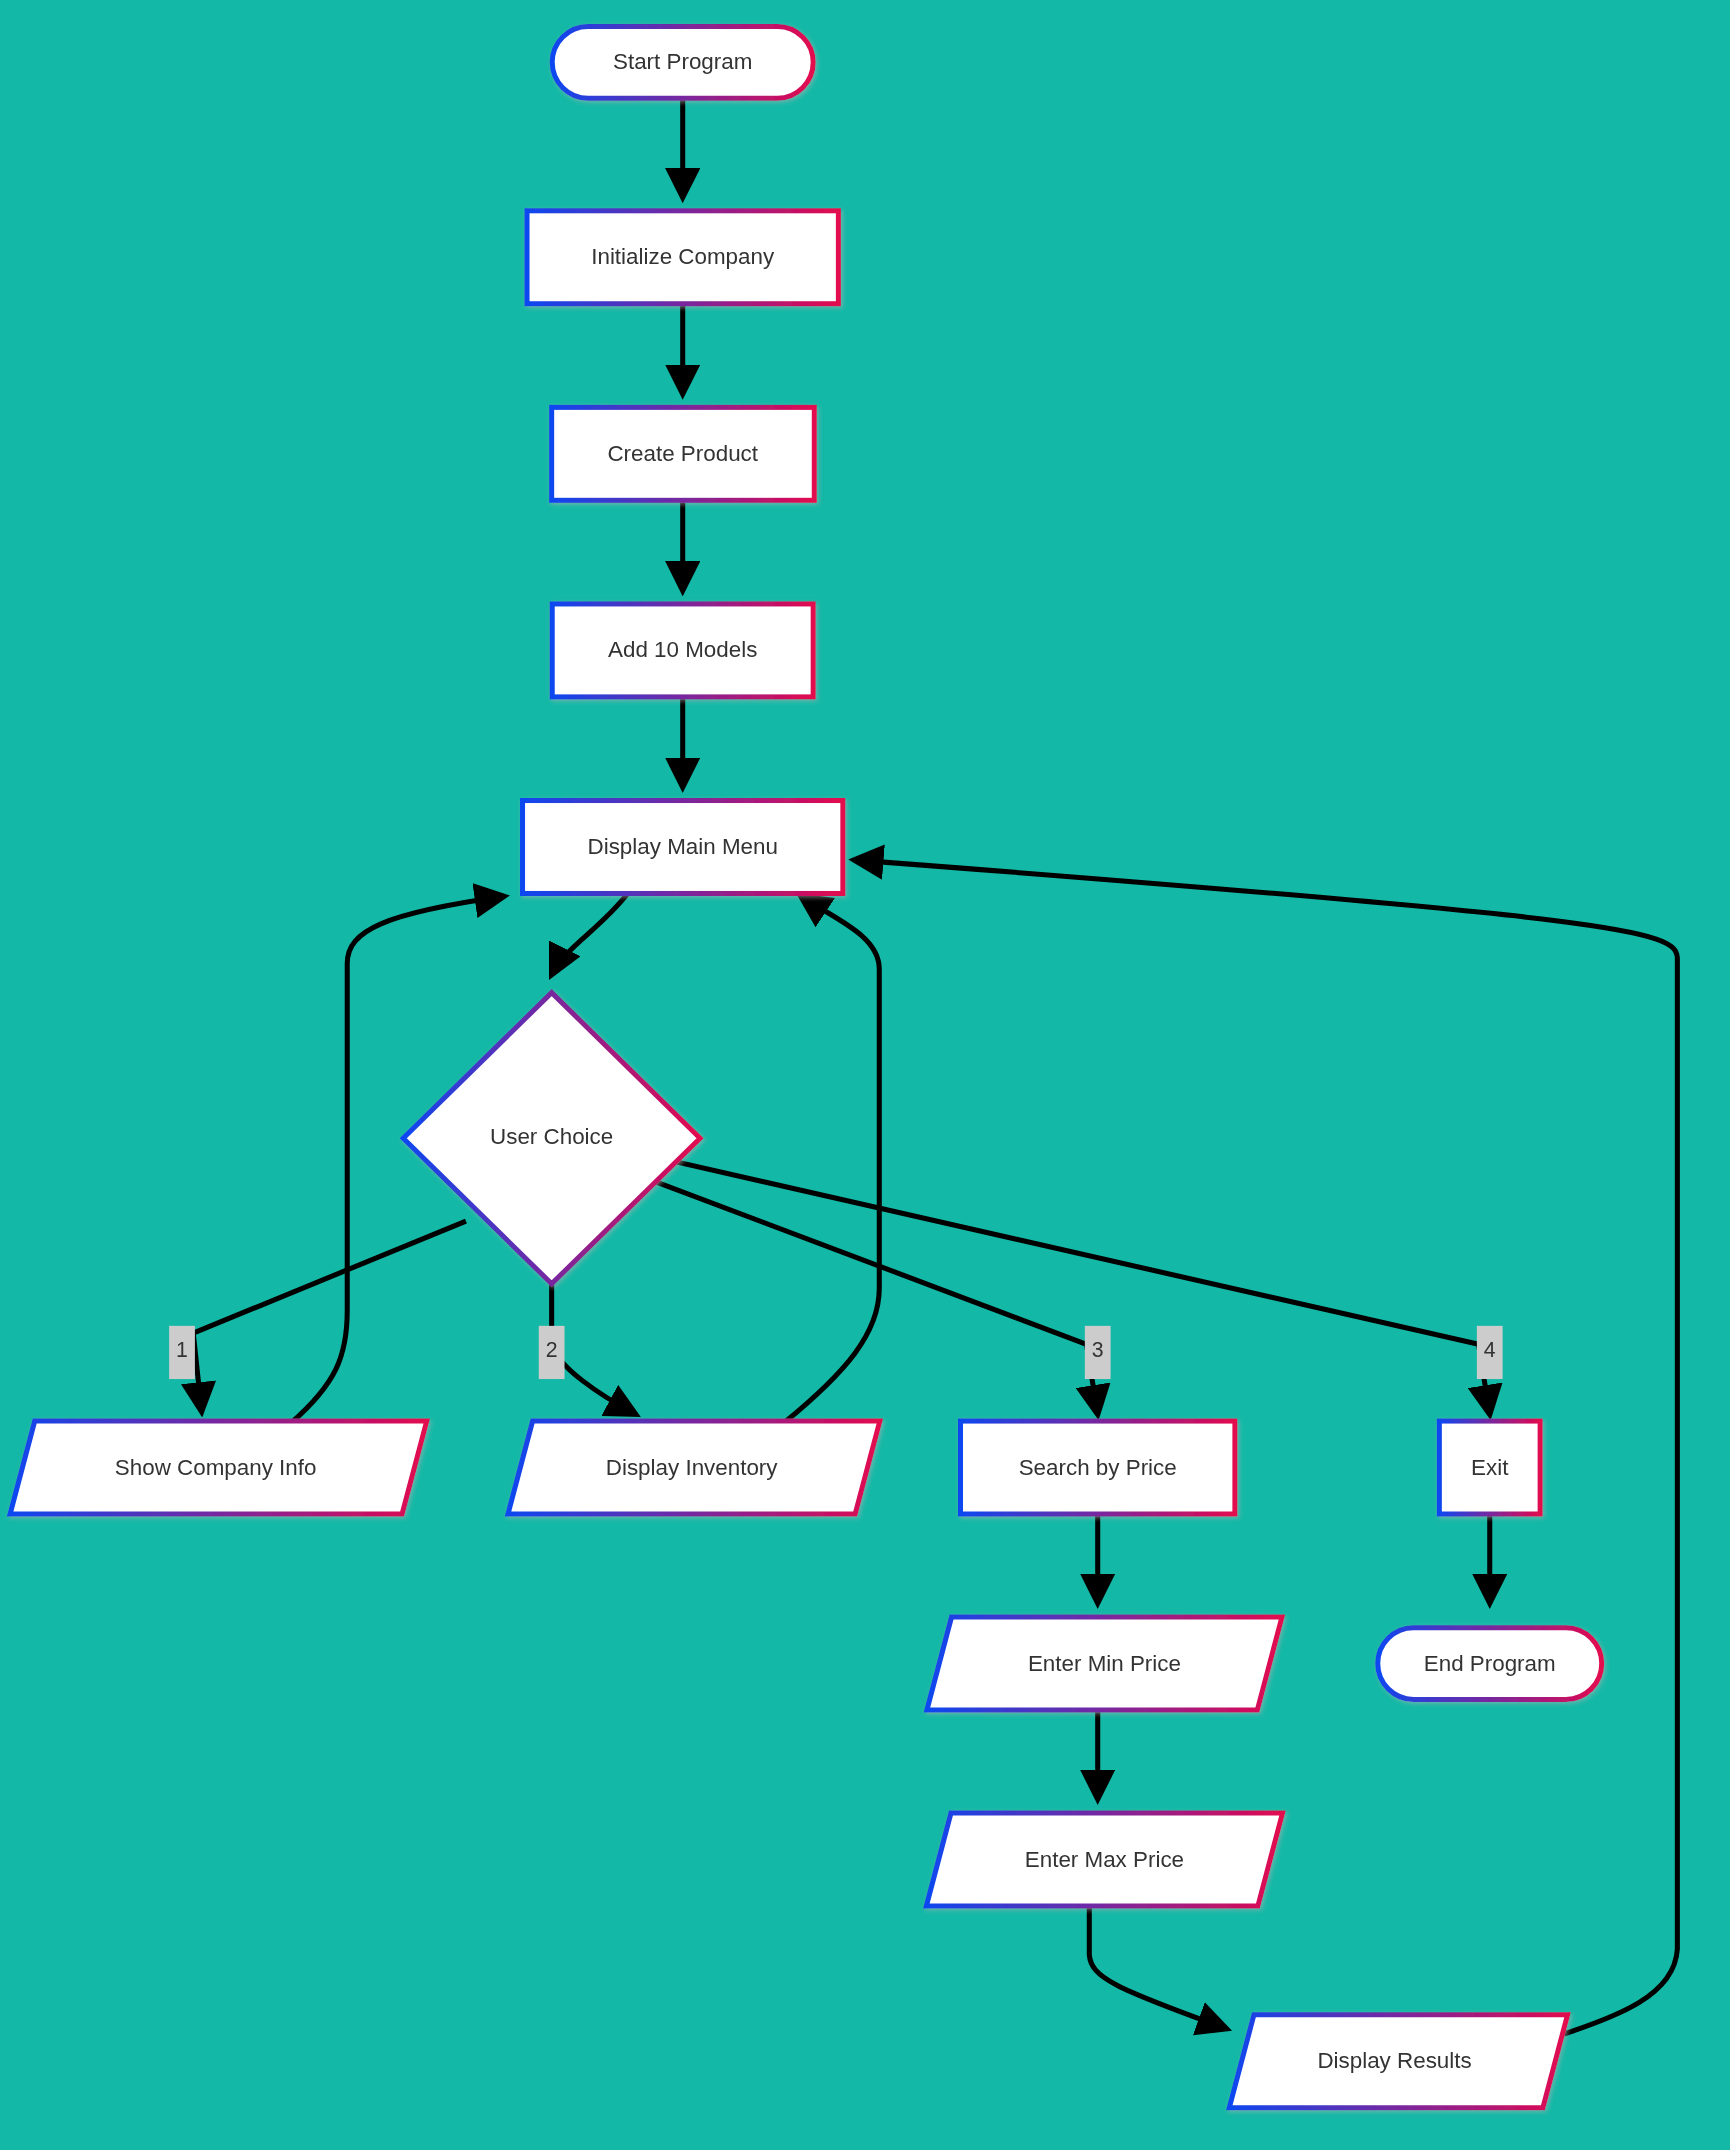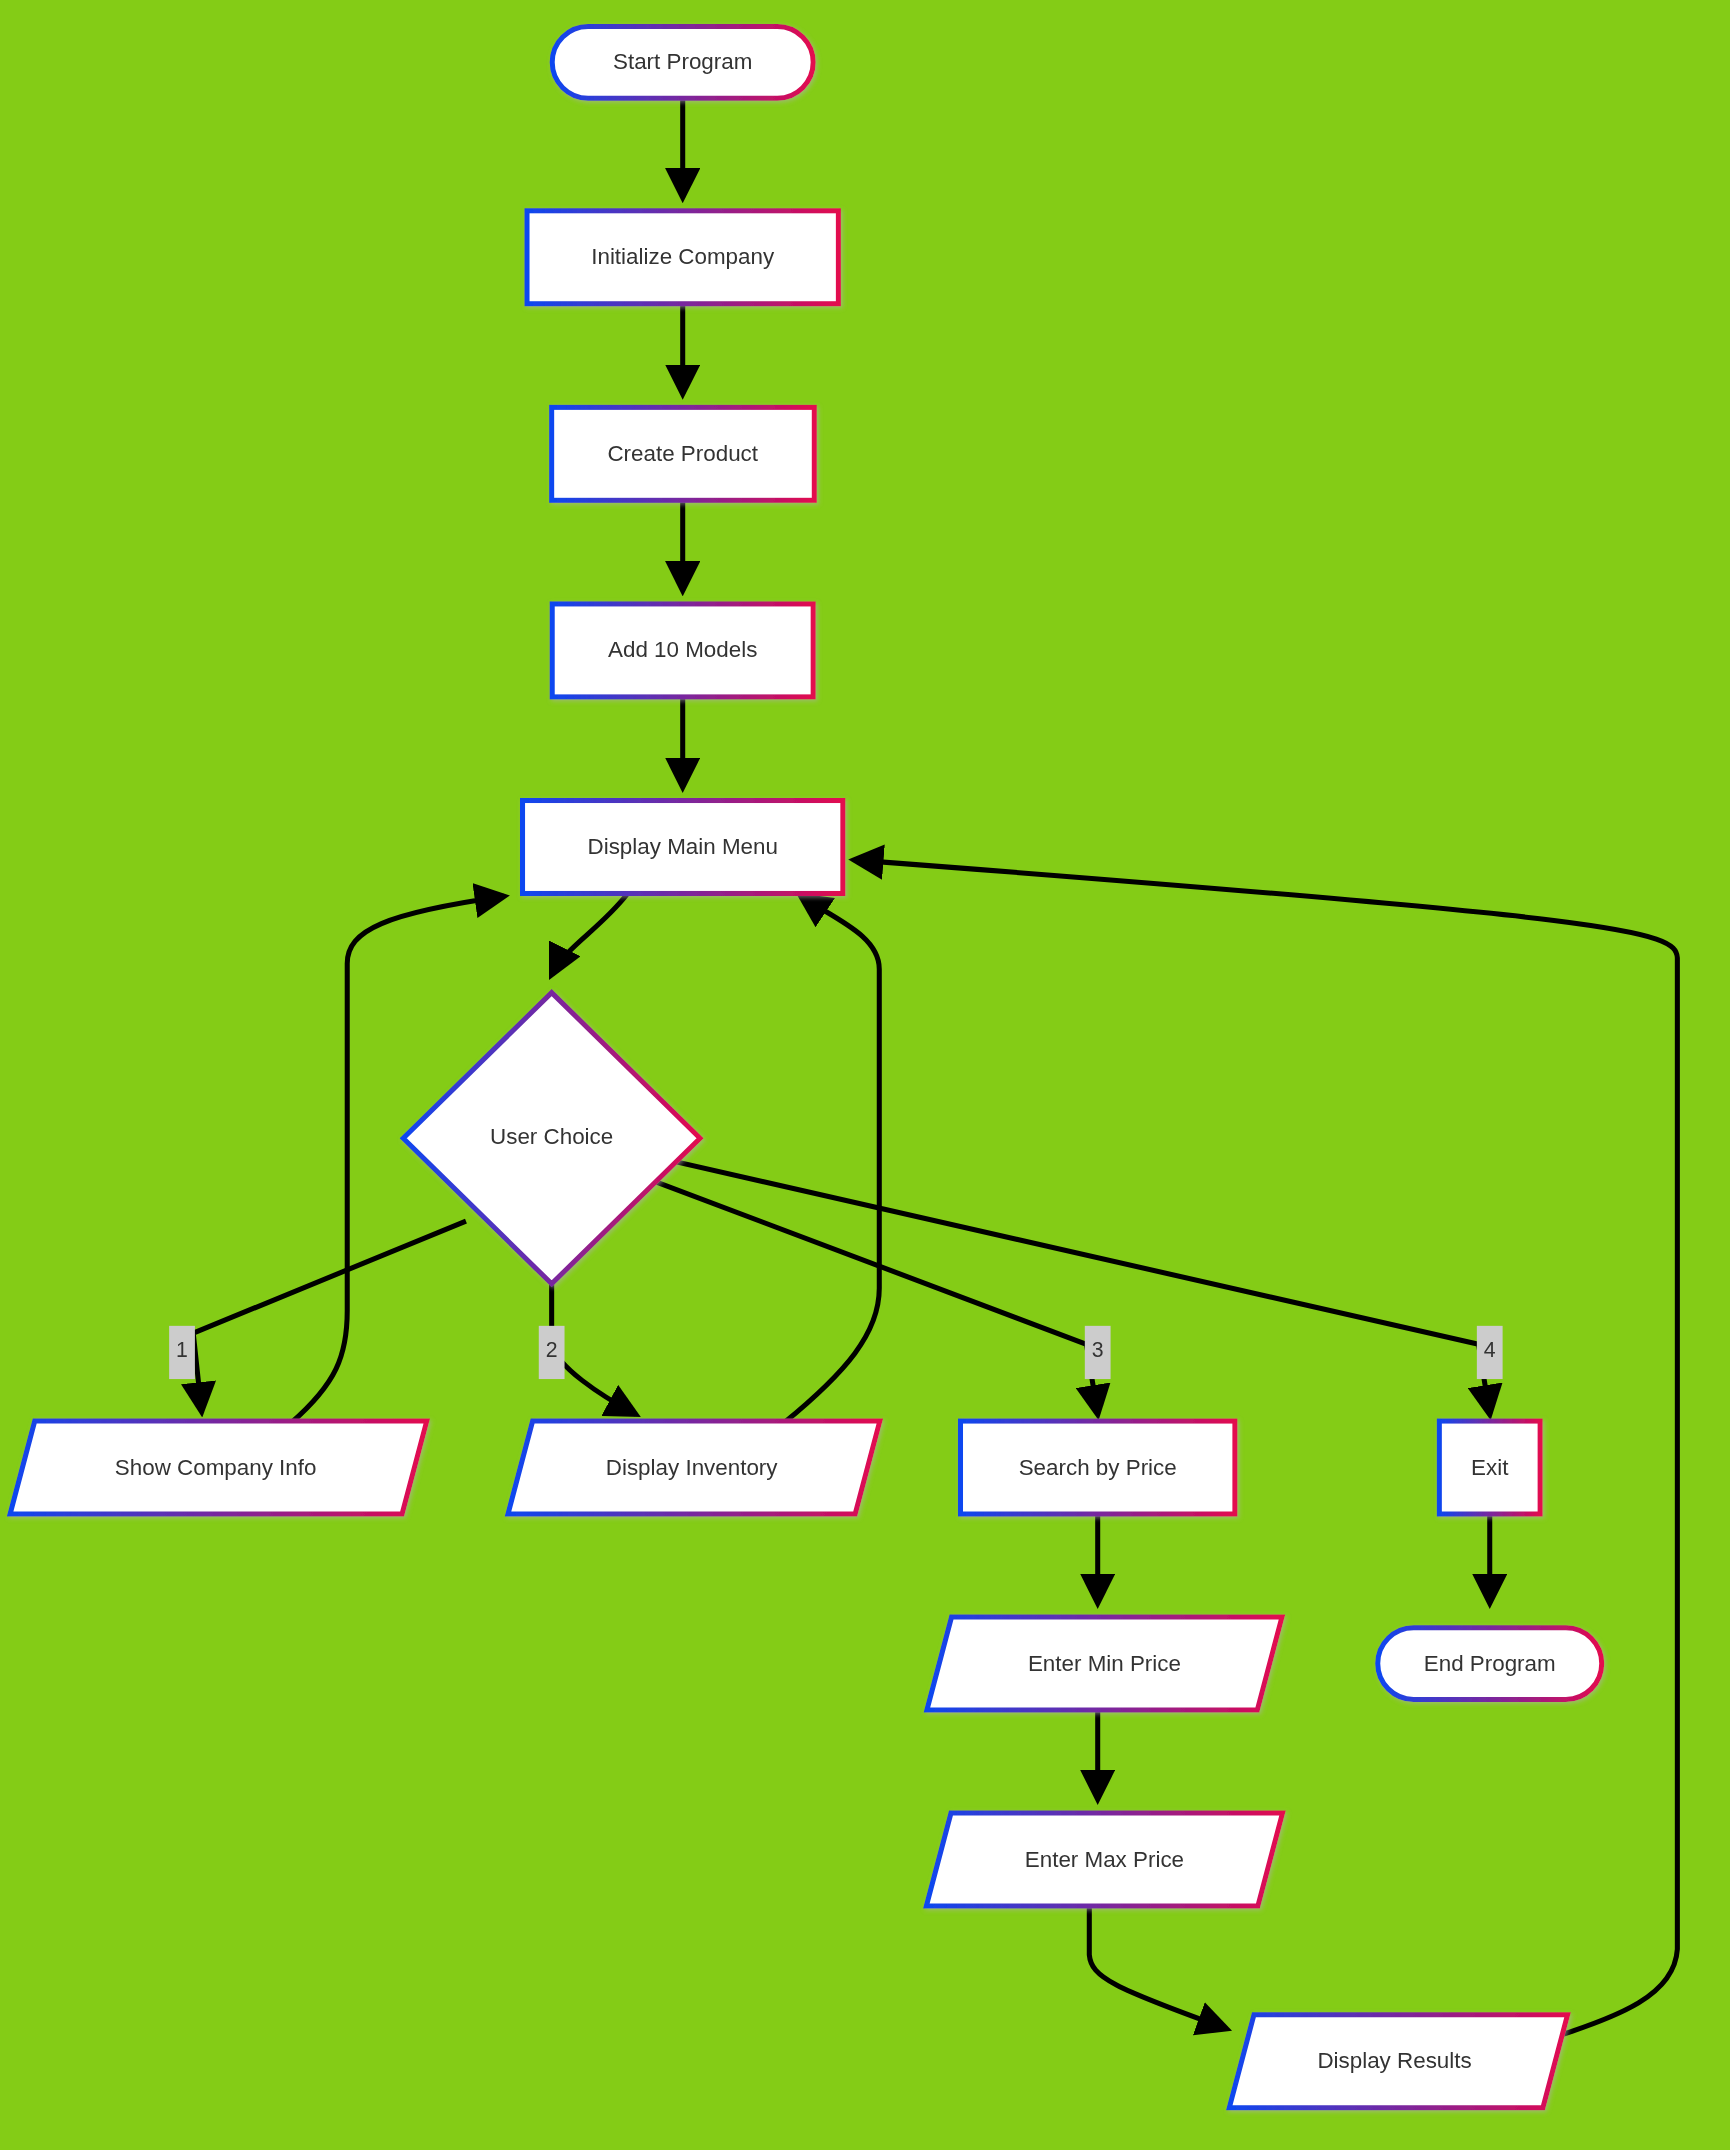--- a/index.html
+++ b/index.html
@@ -7,21 +7,21 @@
     padding: 0;
     background: #ffffff;
   }
   body {
     font-family: "Liberation Sans", sans-serif;
   }
   #flowchart-root {
     position: relative;
     width: 1730px;
     height: 2151px;
-    background: #84cc16;
+    background: #14b8a6;
     overflow: hidden;
     text-decoration: underline;
   }
   #flow-svg {
     position: absolute;
     left: 0;
     top: 0;
     width: 1730px;
     height: 2151px;
   }

